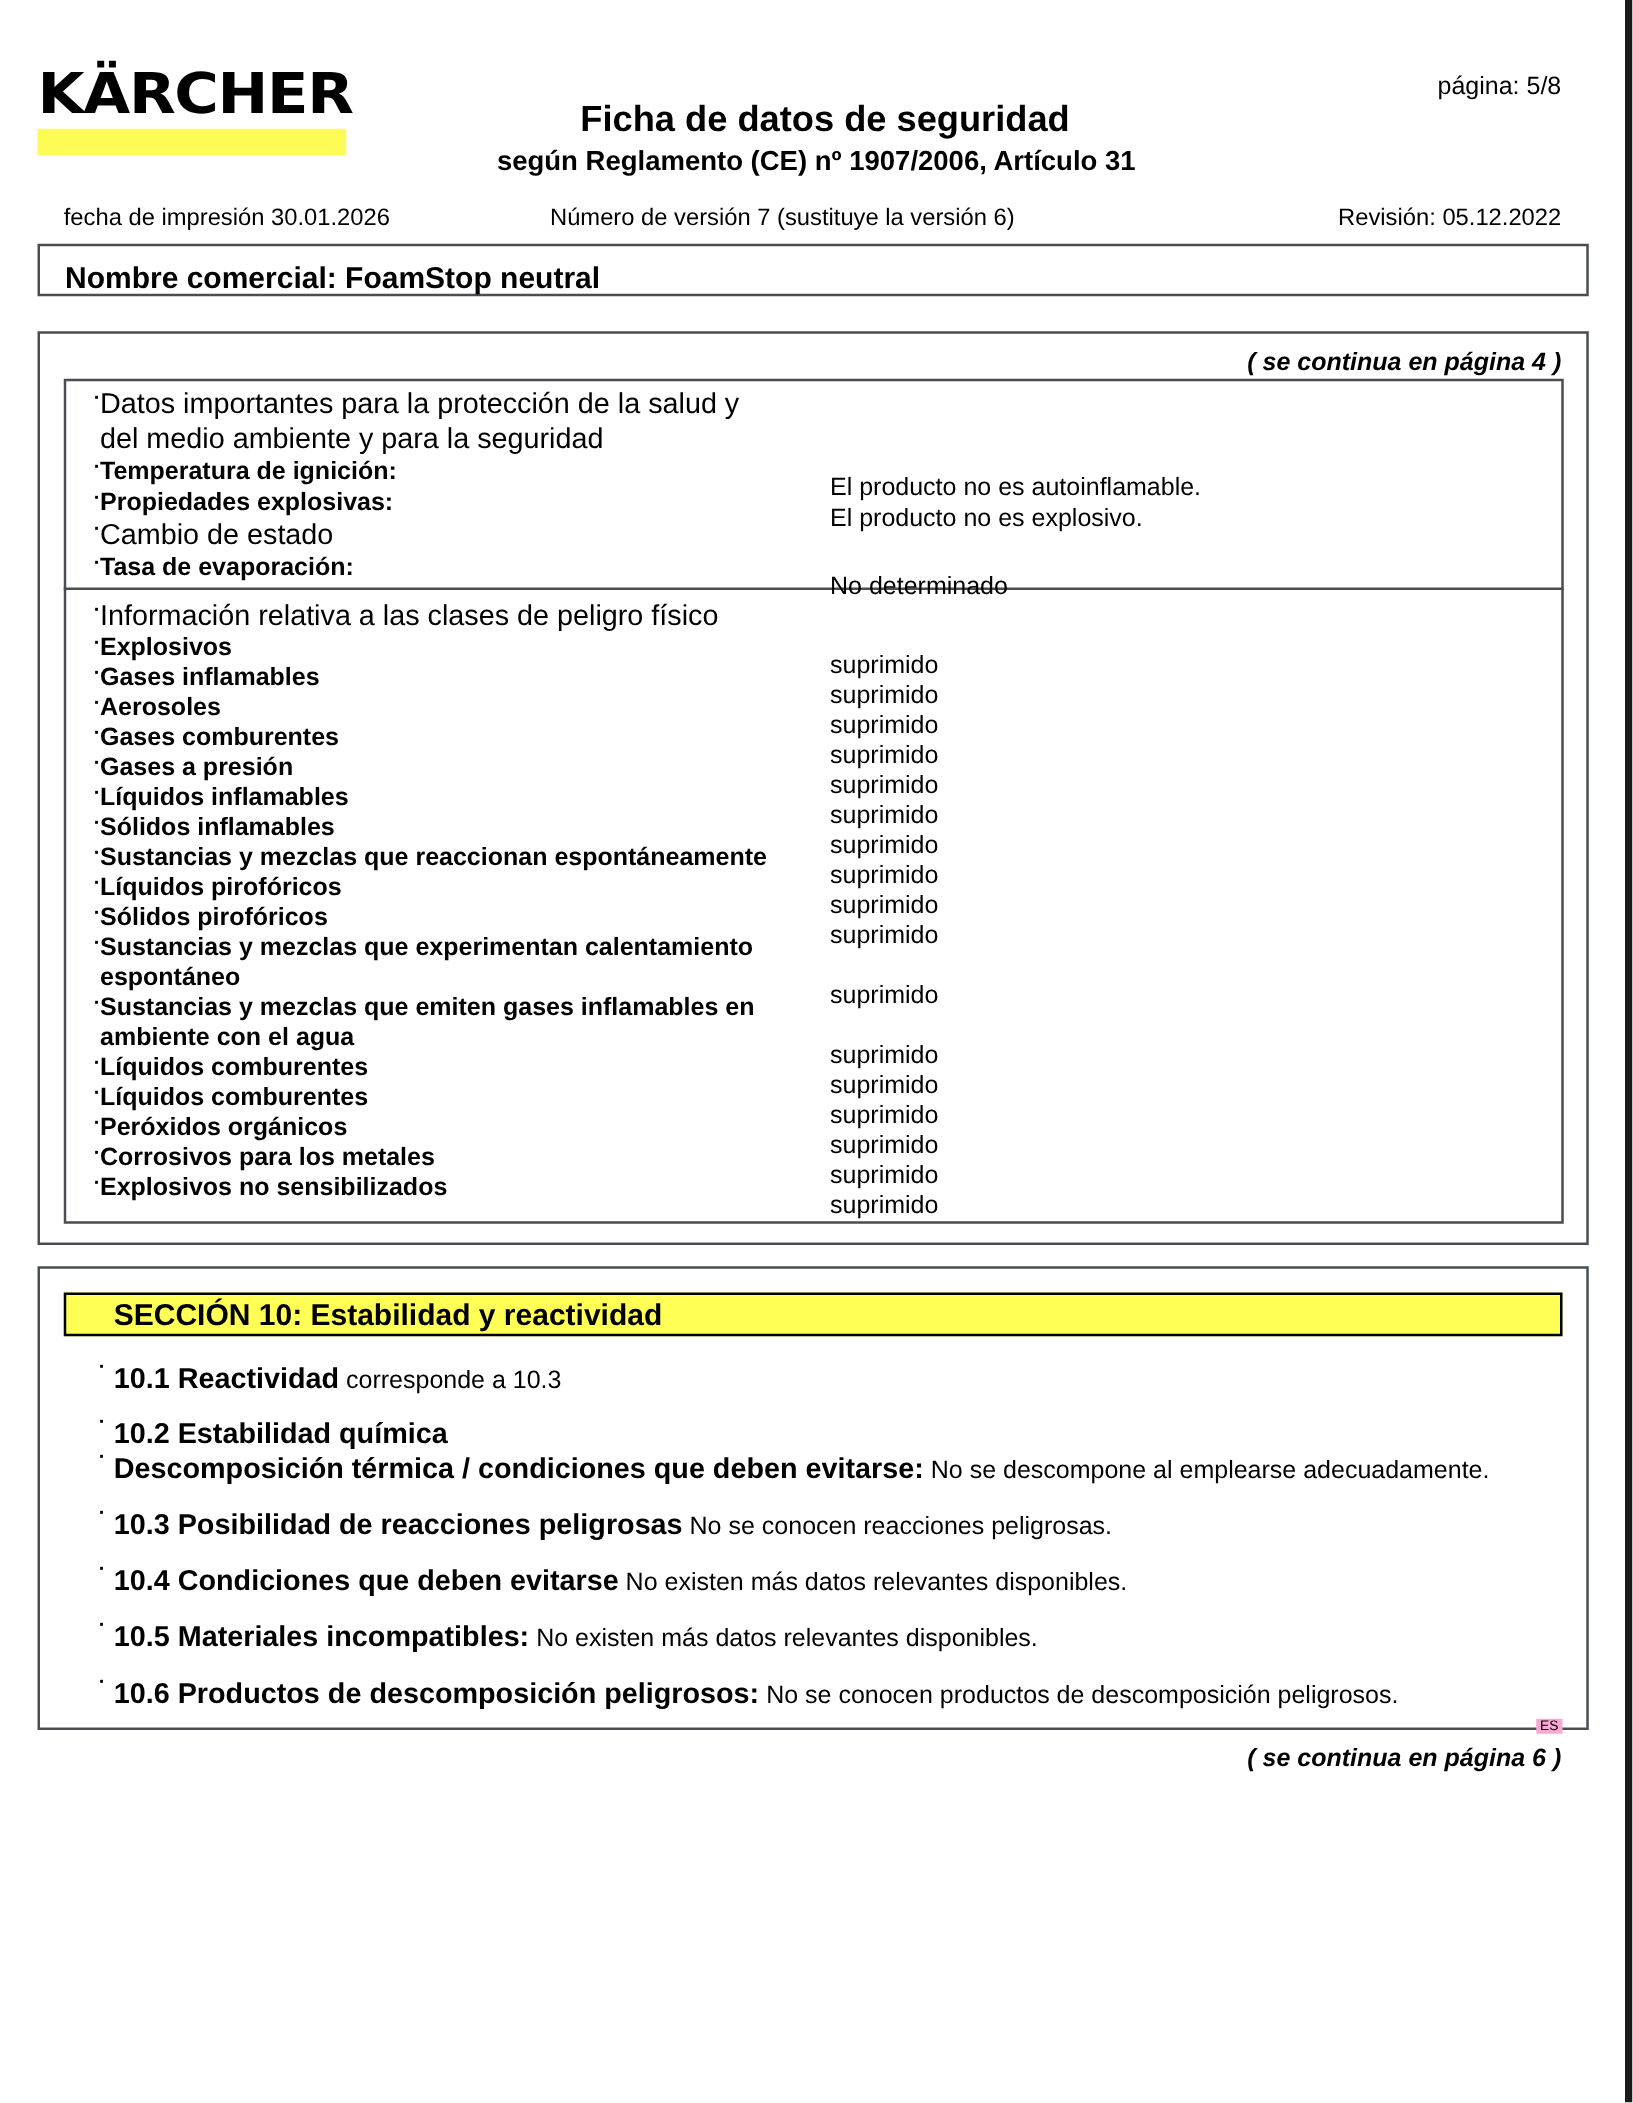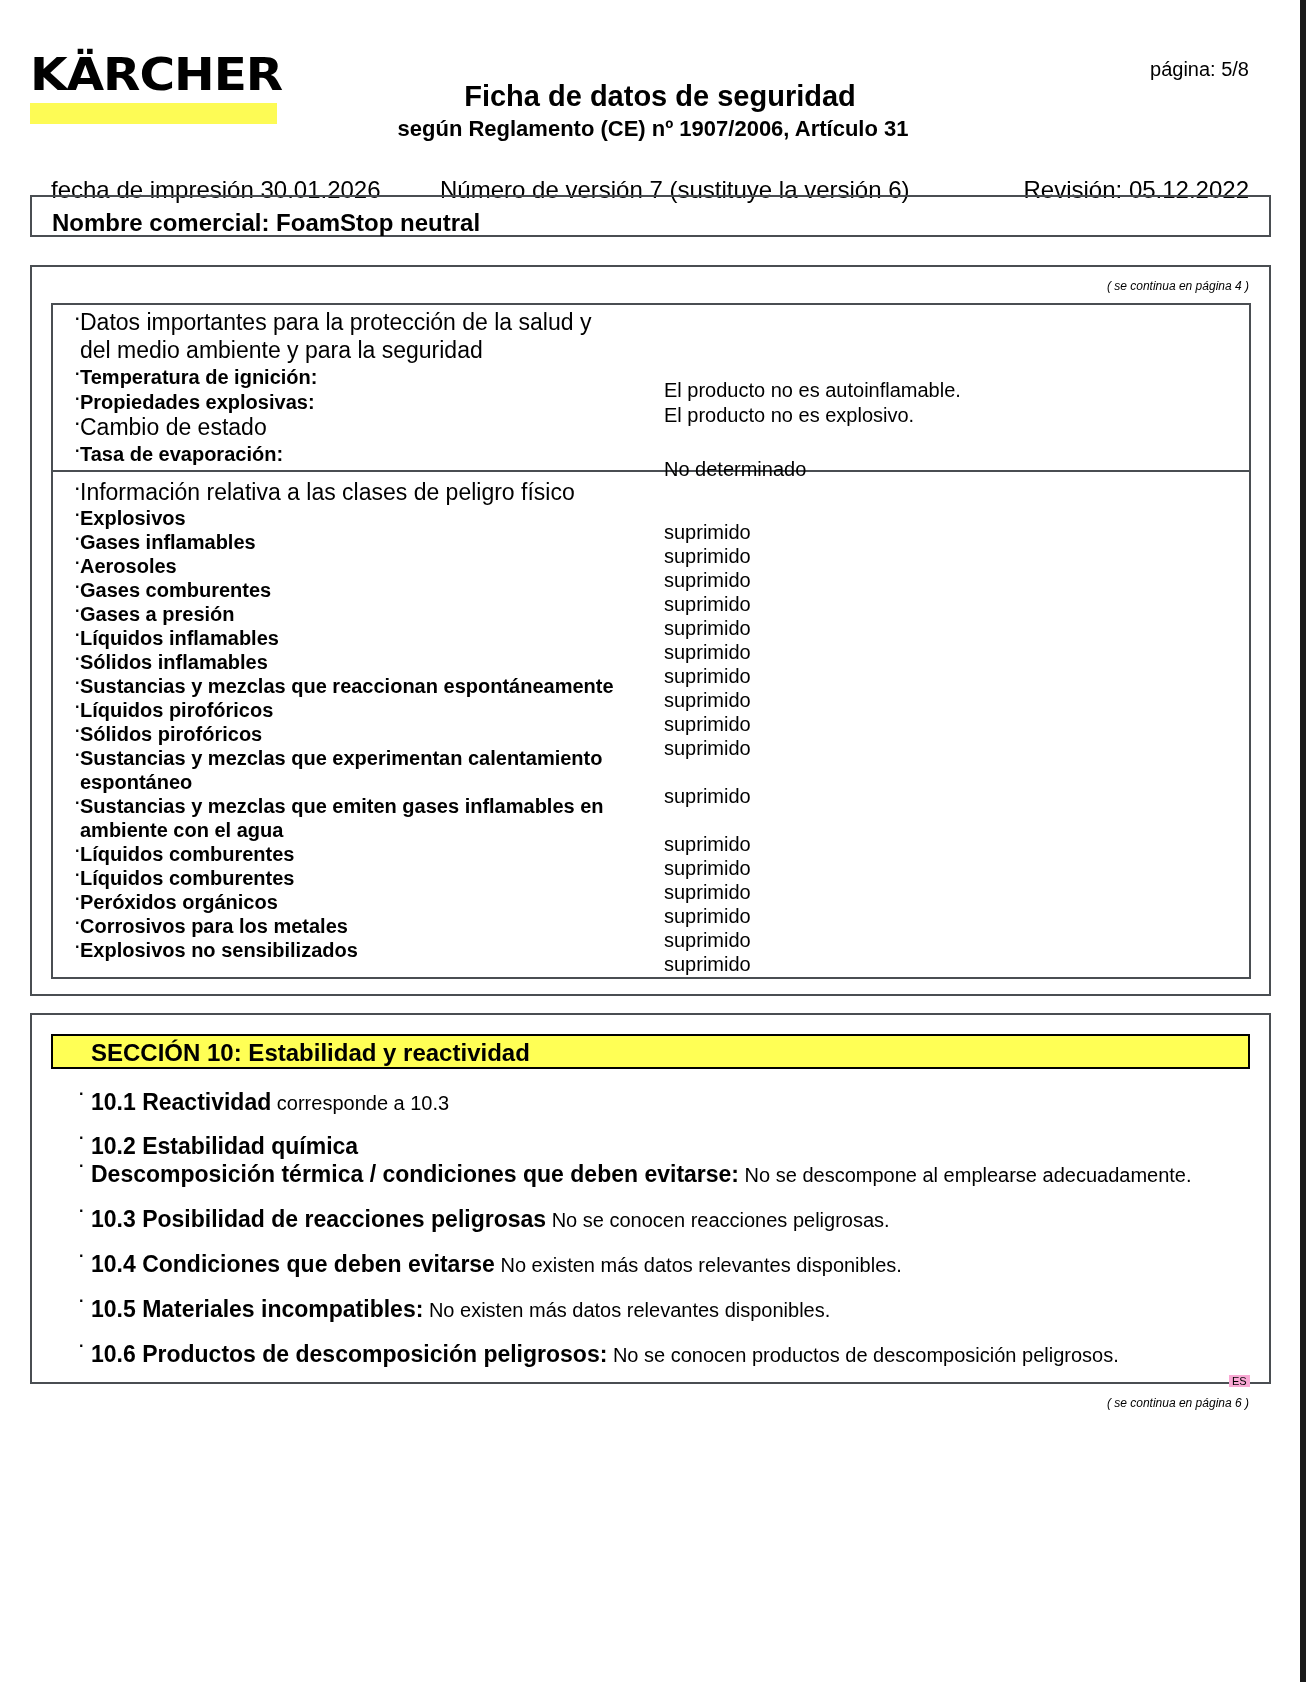--- a/index.html
+++ b/index.html
@@ -12,28 +12,28 @@
 
   
   .logo-text { position:absolute; left:30px; top:52px; font-size:45px; font-weight:900; letter-spacing:-1px; line-height:1; transform:scaleX(1.08); transform-origin:left top; font-family:"DejaVu Sans", sans-serif; }
   .logo-bar { position:absolute; left:30px; top:103px; width:247px; height:21px; background:#fdfb55; }
 
   .page-num { position:absolute; right:57px; top:58px; font-size:20px; }
   .title { position:absolute; left:0; width:1306px; top:80px; text-align:center; font-size:29px; font-weight:bold; padding-left:0; }
   .title span { display:inline-block; margin-left:14px; }
   .subtitle { position:absolute; left:0; width:1306px; top:116px; text-align:center; font-size:22px; font-weight:bold; }
 
-  .meta { position:absolute; top:176px; font-size:24px;text-align:right; }
+  .meta { position:absolute; top:164px; font-size:19px;text-align:right; }
 
   .box { position:absolute; border:2px solid #4a4e52; box-sizing:border-box; }
   .inner { position:absolute; border:2px solid #4a4e52; box-sizing:border-box; }
 
   .product { font-size:24px; font-weight:bold; position:absolute; left:20px; top:12px; }
 
-  .cont { position:absolute; font-size:12px; font-style:italic; }
+  .cont { position:absolute; font-size:20px; font-style:italic;font-weight:bold; }
 
   .row { position:absolute; left:80px; font-size:20px; line-height:24px; white-space:nowrap; }
   .row .dot { position:absolute; left:-5px; top:-3px; font-weight:bold; font-size:16px; }
   .row .lbl { font-weight:bold; }
   .row .big { font-size:23px; font-weight:normal; }
   .val { position:absolute; left:664px; font-size:20px; line-height:24px; white-space:nowrap;margin-top:13px; }
 
   .sec-bar { position:absolute; left:51px; top:1034px; width:1199px; height:35px; background:#ffff55; border:2px solid #000; box-sizing:border-box; }
   .sec-bar .t { position:absolute; left:38px; top:3px; font-size:24px; font-weight:bold; }
 

